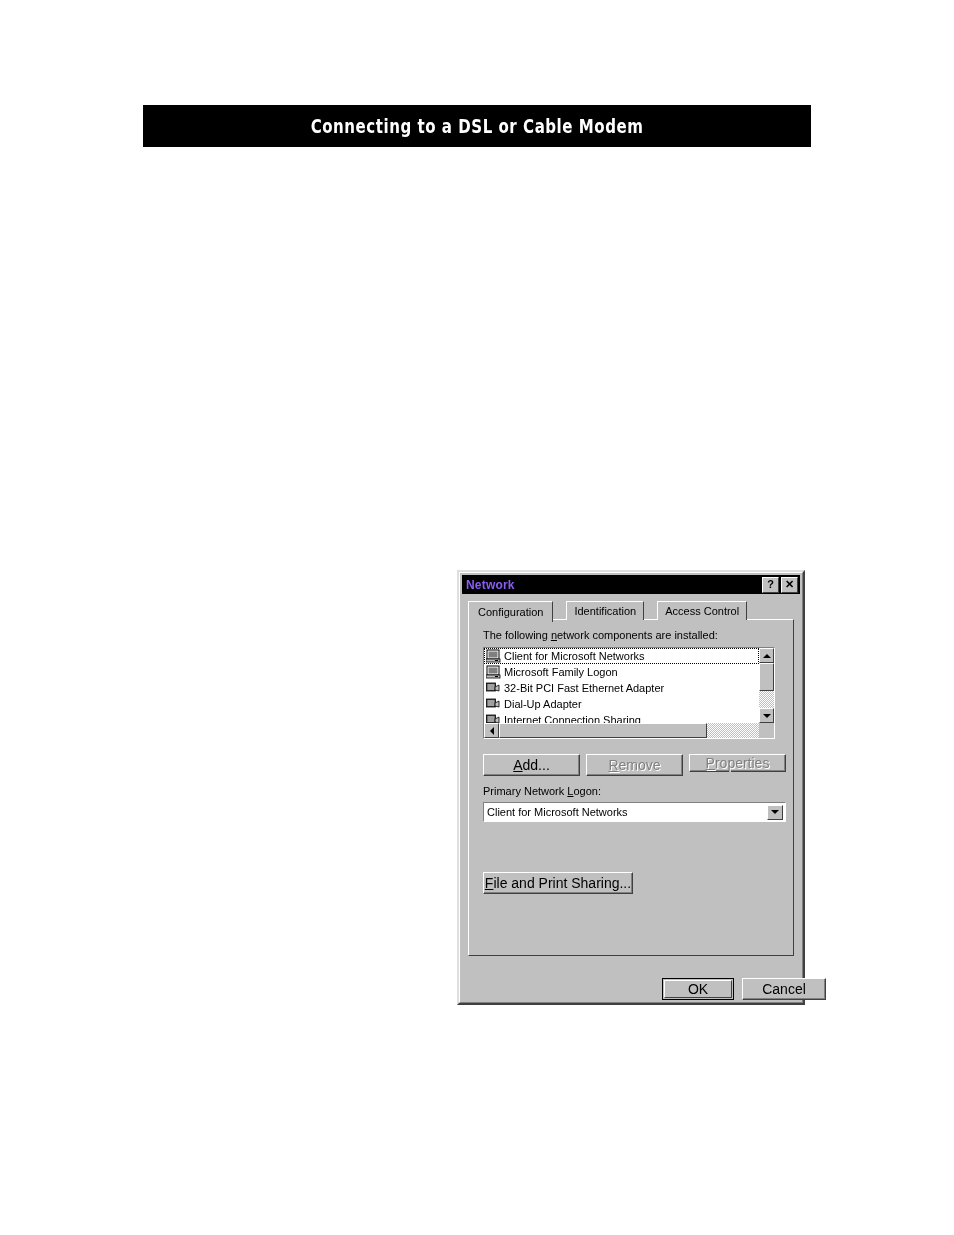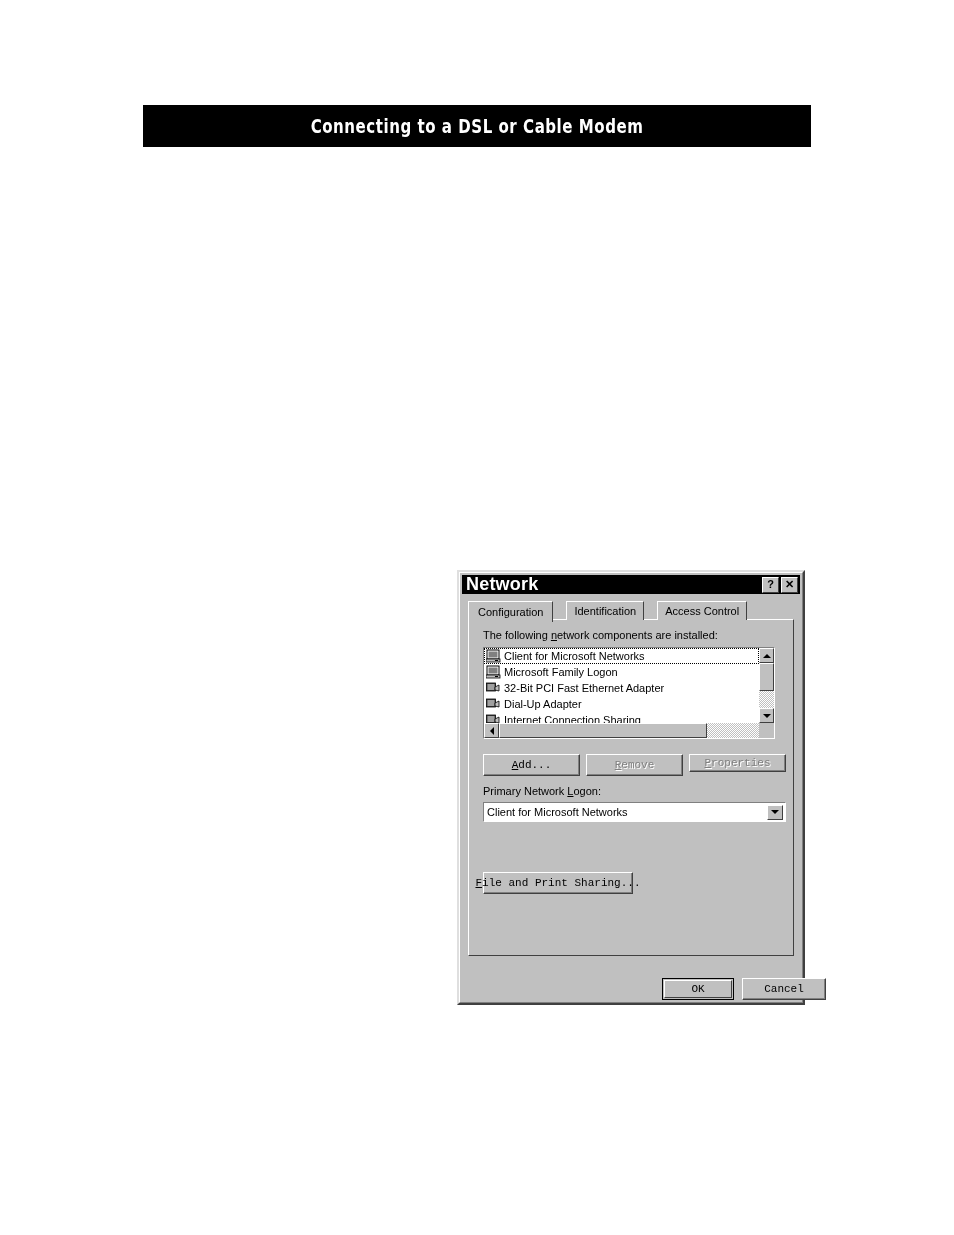--- a/index.html
+++ b/index.html
@@ -70,22 +70,22 @@
     top: 3px;
     right: 3px;
     height: 19px;
     background: #000000;
     display: flex;
     align-items: center;
     padding: 0 2px 0 4px;
     box-sizing: border-box;
   }
   .titlebar-text {
-    color: #ffffff;
-    font-size: 18px;
+    color: #8b5cf6;
+    font-size: 12px;
     font-weight: bold;
     flex: 1;
     white-space: nowrap;
     letter-spacing: 0.2px;
   }
   .title-btn {
     width: 17px;
     height: 16px;
     background: #c0c0c0;
     border-top: 1px solid #ffffff;
@@ -273,22 +273,22 @@
 
   
   .btn {
     position: absolute;
     background: #c0c0c0;
     border-top: 1px solid #ffffff;
     border-left: 1px solid #ffffff;
     border-right: 1px solid #404040;
     border-bottom: 1px solid #404040;
     box-sizing: border-box;
-    font-size: 11px;
-    font-family: Liberation Mono, monospace;
+    font-size: 14px;
+    font-family: Liberation Sans, sans-serif;
     color: #000;
     display: flex;
     align-items: center;
     justify-content: center;
     white-space: nowrap;
     padding: 0;
   }
   .btn::before {
     content: "";
     position: absolute;

